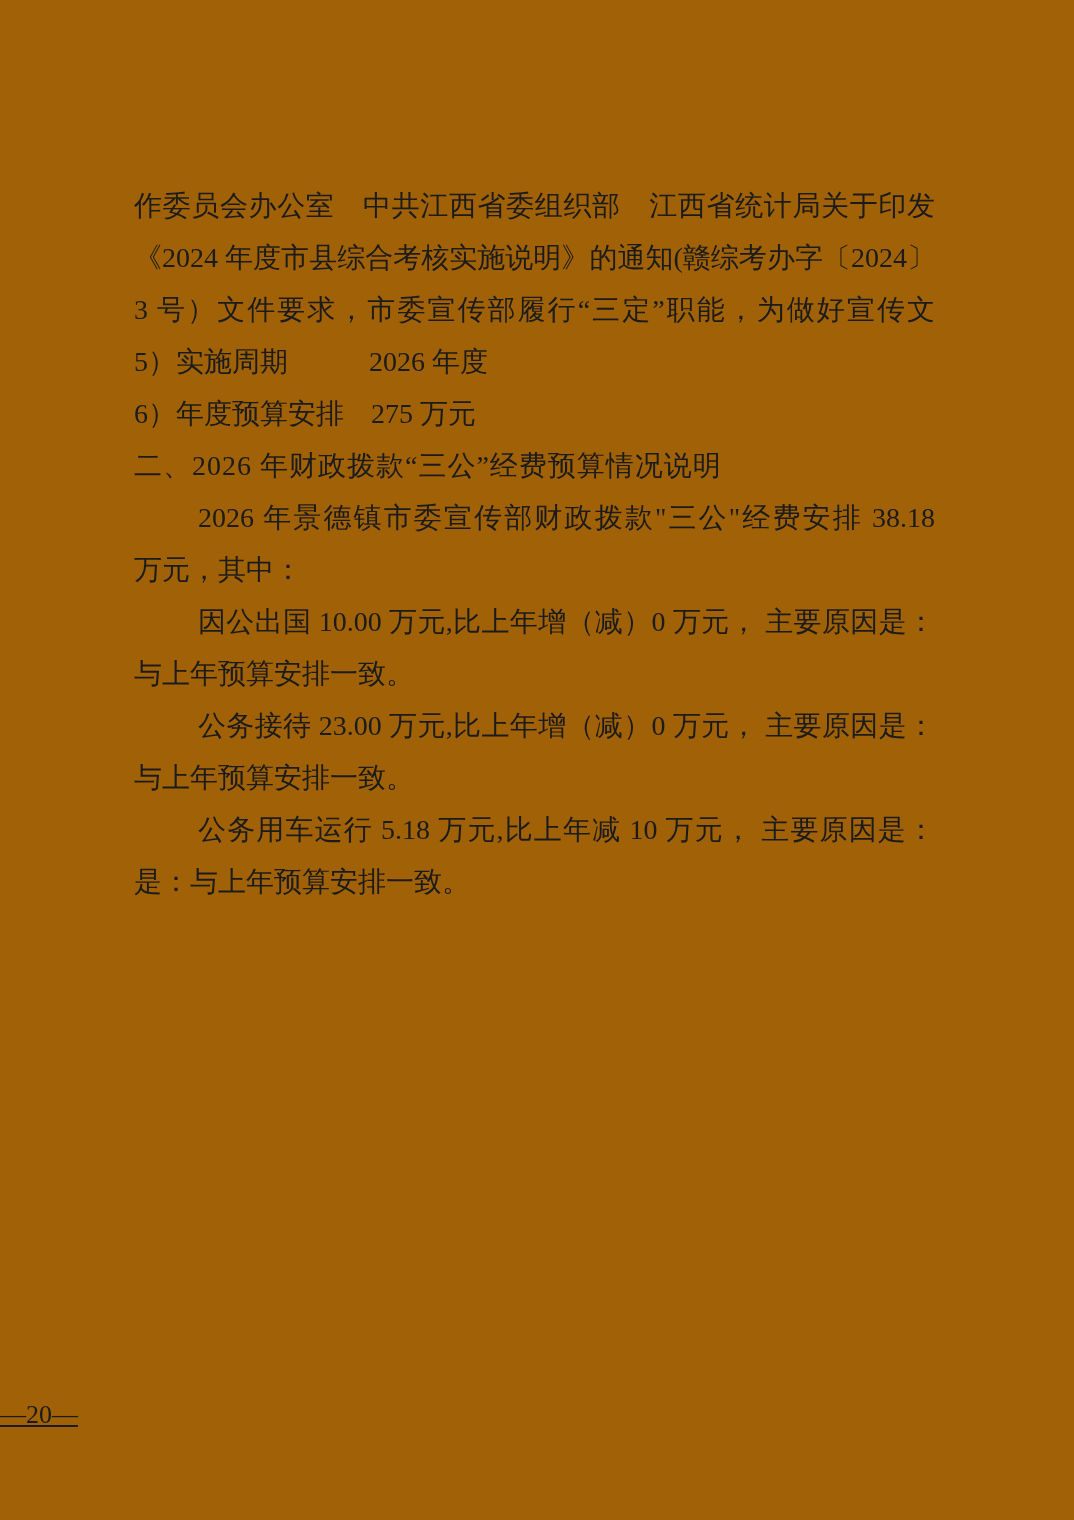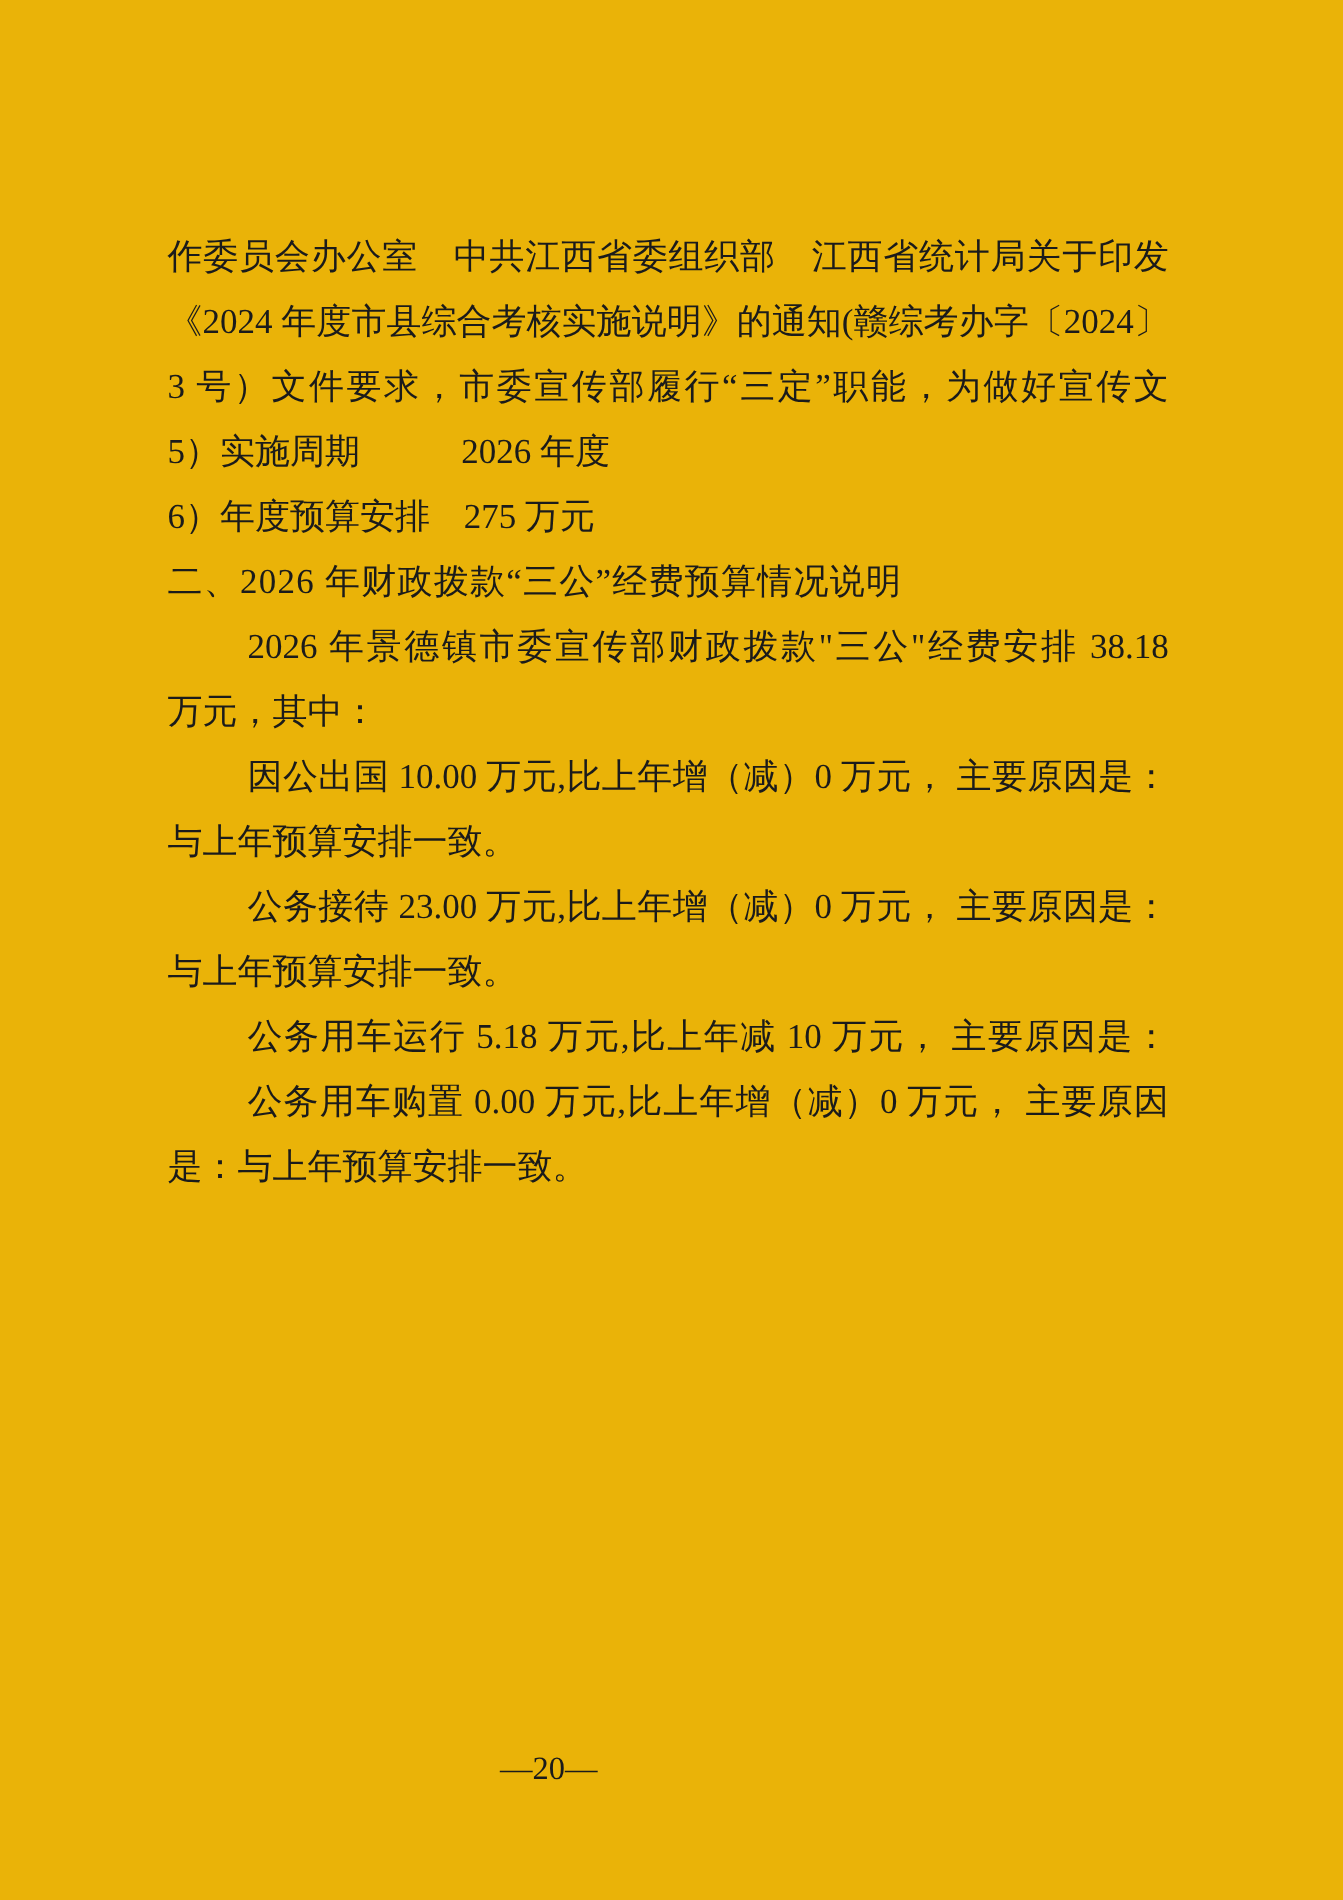--- a/index.html
+++ b/index.html
@@ -4,21 +4,21 @@
 <style>
   html, body {
     margin: 0;
     padding: 0;
     background: #ffffff;
   }
   .page {
     position: relative;
     width: 1074px;
     height: 1520px;
-    background: #eab308;
+    background: #a16207;
     overflow: hidden;
     font-family: "Liberation Serif", "DejaVu Serif", serif;
     color: #1b1b1b;
   }
   .content {
     position: absolute;
     left: 134px;
     top: 180px;
     width: 801px;
     font-size: 28px;
@@ -46,24 +46,25 @@
     padding-left: 72px;
     font-weight: 700;
     font-size: 28px;
     letter-spacing: 1px;
   }
   .pageno {
     position: absolute;
     top: 1398px;
     left: 0;
     width: 878px;
-    text-align: center;
+    text-align: left;
     font-size: 26px;
     line-height: 34px;
     color: #1b1b1b;
+    text-decoration: underline;
   }
 </style>
 </head>
 <body>
 
 <div class="page">
   <main class="content">
 
     <p class="just">作委员会办公室　中共江西省委组织部　江西省统计局关于印发</p>
     <p class="just">《2024 年度市县综合考核实施说明》的通知(赣综考办字〔2024〕</p>
@@ -78,21 +79,20 @@
     <p>万元，其中：</p>
 
     <p class="just ind">因公出国 10.00 万元,比上年增（减）0 万元， 主要原因是：</p>
     <p>与上年预算安排一致。</p>
 
     <p class="just ind">公务接待 23.00 万元,比上年增（减）0 万元， 主要原因是：</p>
     <p>与上年预算安排一致。</p>
 
     <p class="just ind">公务用车运行 5.18 万元,比上年减 10 万元， 主要原因是：</p>
 
-    <p class="just ind">公务用车购置 0.00 万元,比上年增（减）0 万元， 主要原因</p>
     <p>是：与上年预算安排一致。</p>
 
   </main>
 
   <footer>
     <div class="pageno">—20—</div>
   </footer>
 </div>
 
 </body></html>

